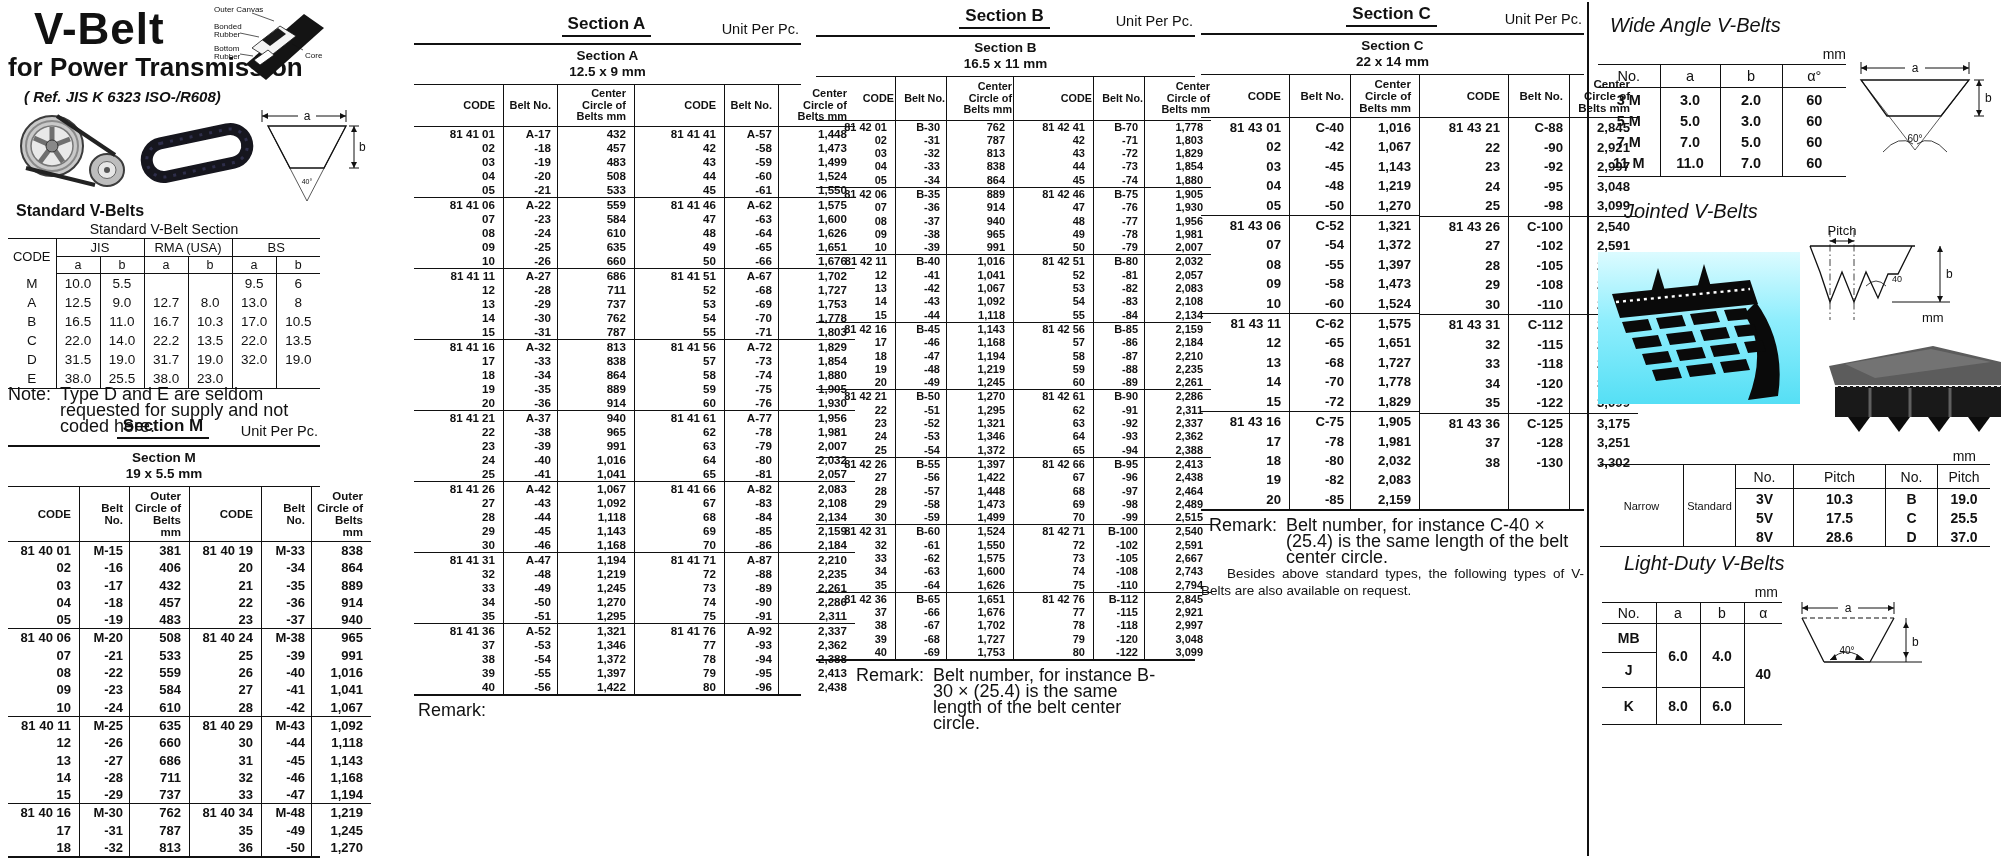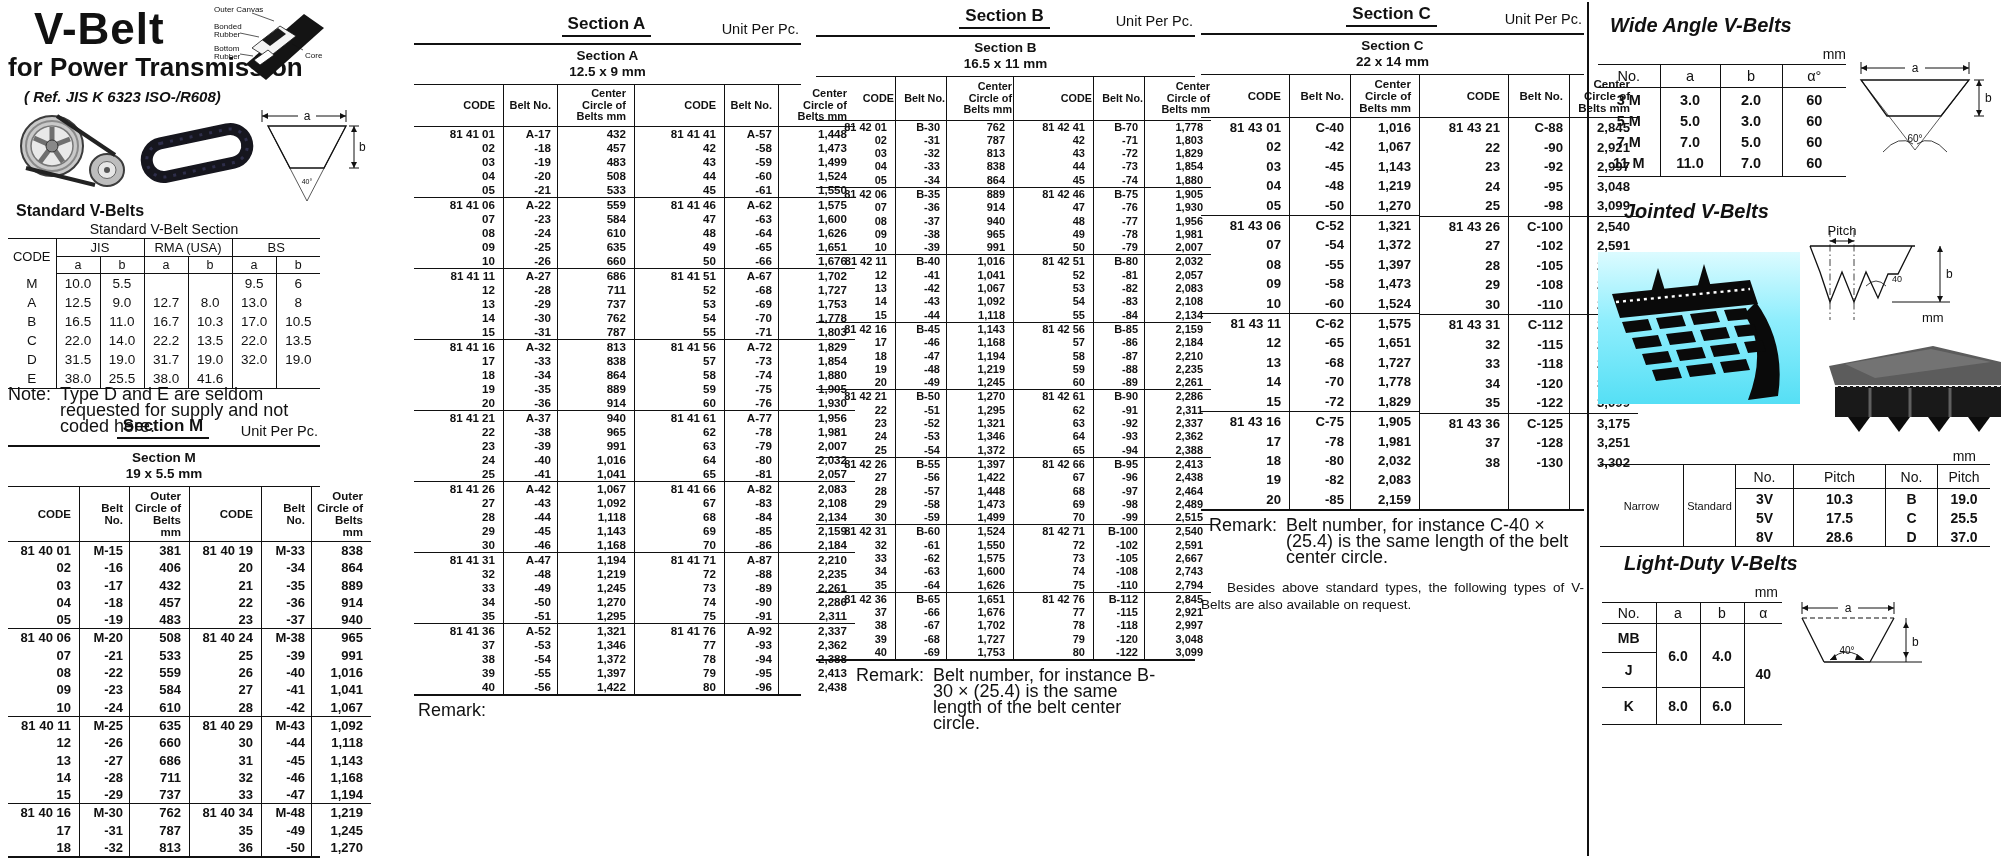--- a/index.html
+++ b/index.html
@@ -43,24 +43,24 @@
   .remark{margin-top:6px;}
 
   .sec-M .half{width:154px;} .sec-M th.c-code{width:62px;} .sec-M th.c-belt{width:42px;} .sec-M th.c-val{width:50px;}
   .sec-M .half td{line-height:15.3px;font-size:13px;} .sec-M .half th{font-size:11.5px;line-height:12px;}
   .sec-A .half{width:193px;} .sec-A th.c-code{width:80px;} .sec-A th.c-belt{width:46px;} .sec-A th.c-val{width:67px;}
   .sec-A .half td{line-height:12px;font-size:11.6px;} .sec-A .half th{font-size:11px;line-height:11.5px;}
   .sec-B .half{width:189px;} .sec-B th.c-code{width:77px;} .sec-B th.c-belt{width:48px;} .sec-B th.c-val{width:64px;}
   .sec-B .half td{line-height:11.3px;font-size:11px;} .sec-B .half th{font-size:10.8px;line-height:11.5px;padding:4px 1px;}
   .sec-C .half{width:191px;} .sec-C th.c-code{width:79px;} .sec-C th.c-belt{width:53px;} .sec-C th.c-val{width:59px;}
   .sec-C .half td{line-height:17.4px;font-size:13.2px;} .sec-C .half th{font-size:11.5px;line-height:12px;}
-  .extra{font-size:13.5px;line-height:17px;text-indent:26px;text-align:justify;margin-top:14px;}
+  .extra{font-size:13.5px;line-height:17px;text-indent:26px;text-align:justify;}
 
   
-  .rp-heading{font-size:20px;font-weight:700;font-style:italic;}
+  .rp-heading{font-size:20px;font-weight:400;font-style:italic;}
   .mm{font-size:14px;}
   table.wa{border-collapse:collapse;border-top:1.6px solid #111;border-bottom:1.6px solid #111;table-layout:fixed;width:248px;}
   .wa th{font-weight:400;font-size:14.5px;border-bottom:1.4px solid #111;padding:3px 0;}
   .wa th+th,.wa td+td{border-left:1.1px solid #111;}
   .wa td{text-align:center;font-size:14.5px;line-height:19px;font-weight:600;}
   .wa tbody tr:first-child td{padding-top:3px;} .wa tbody tr:last-child td{padding-bottom:3px;}
 
   .pgrid{display:grid;grid-template-columns:83px 52px 58px 92px 52px 53px;grid-template-rows:24px 19px 19px 19px;
          border-top:1.8px solid #111;border-bottom:1.8px solid #111;font-size:14px;}
   .pgrid>div{display:flex;align-items:center;justify-content:center;}
@@ -221,21 +221,21 @@
             <td>31.7</td>
             <td>19.0</td>
             <td>32.0</td>
             <td>19.0</td>
           </tr>
           <tr>
             <td>E</td>
             <td>38.0</td>
             <td>25.5</td>
             <td>38.0</td>
-            <td>41.6</td>
+            <td>23.0</td>
             <td></td>
             <td></td>
           </tr>
         </tbody>
     </table>
 
     <div class="abs hang" style="left:2px;top:386px;width:318px;">
       <span class="lbl">Note:</span>
       <span class="txt">Type D and E are seldom requested for supply and not coded here.</span>
     </div>

